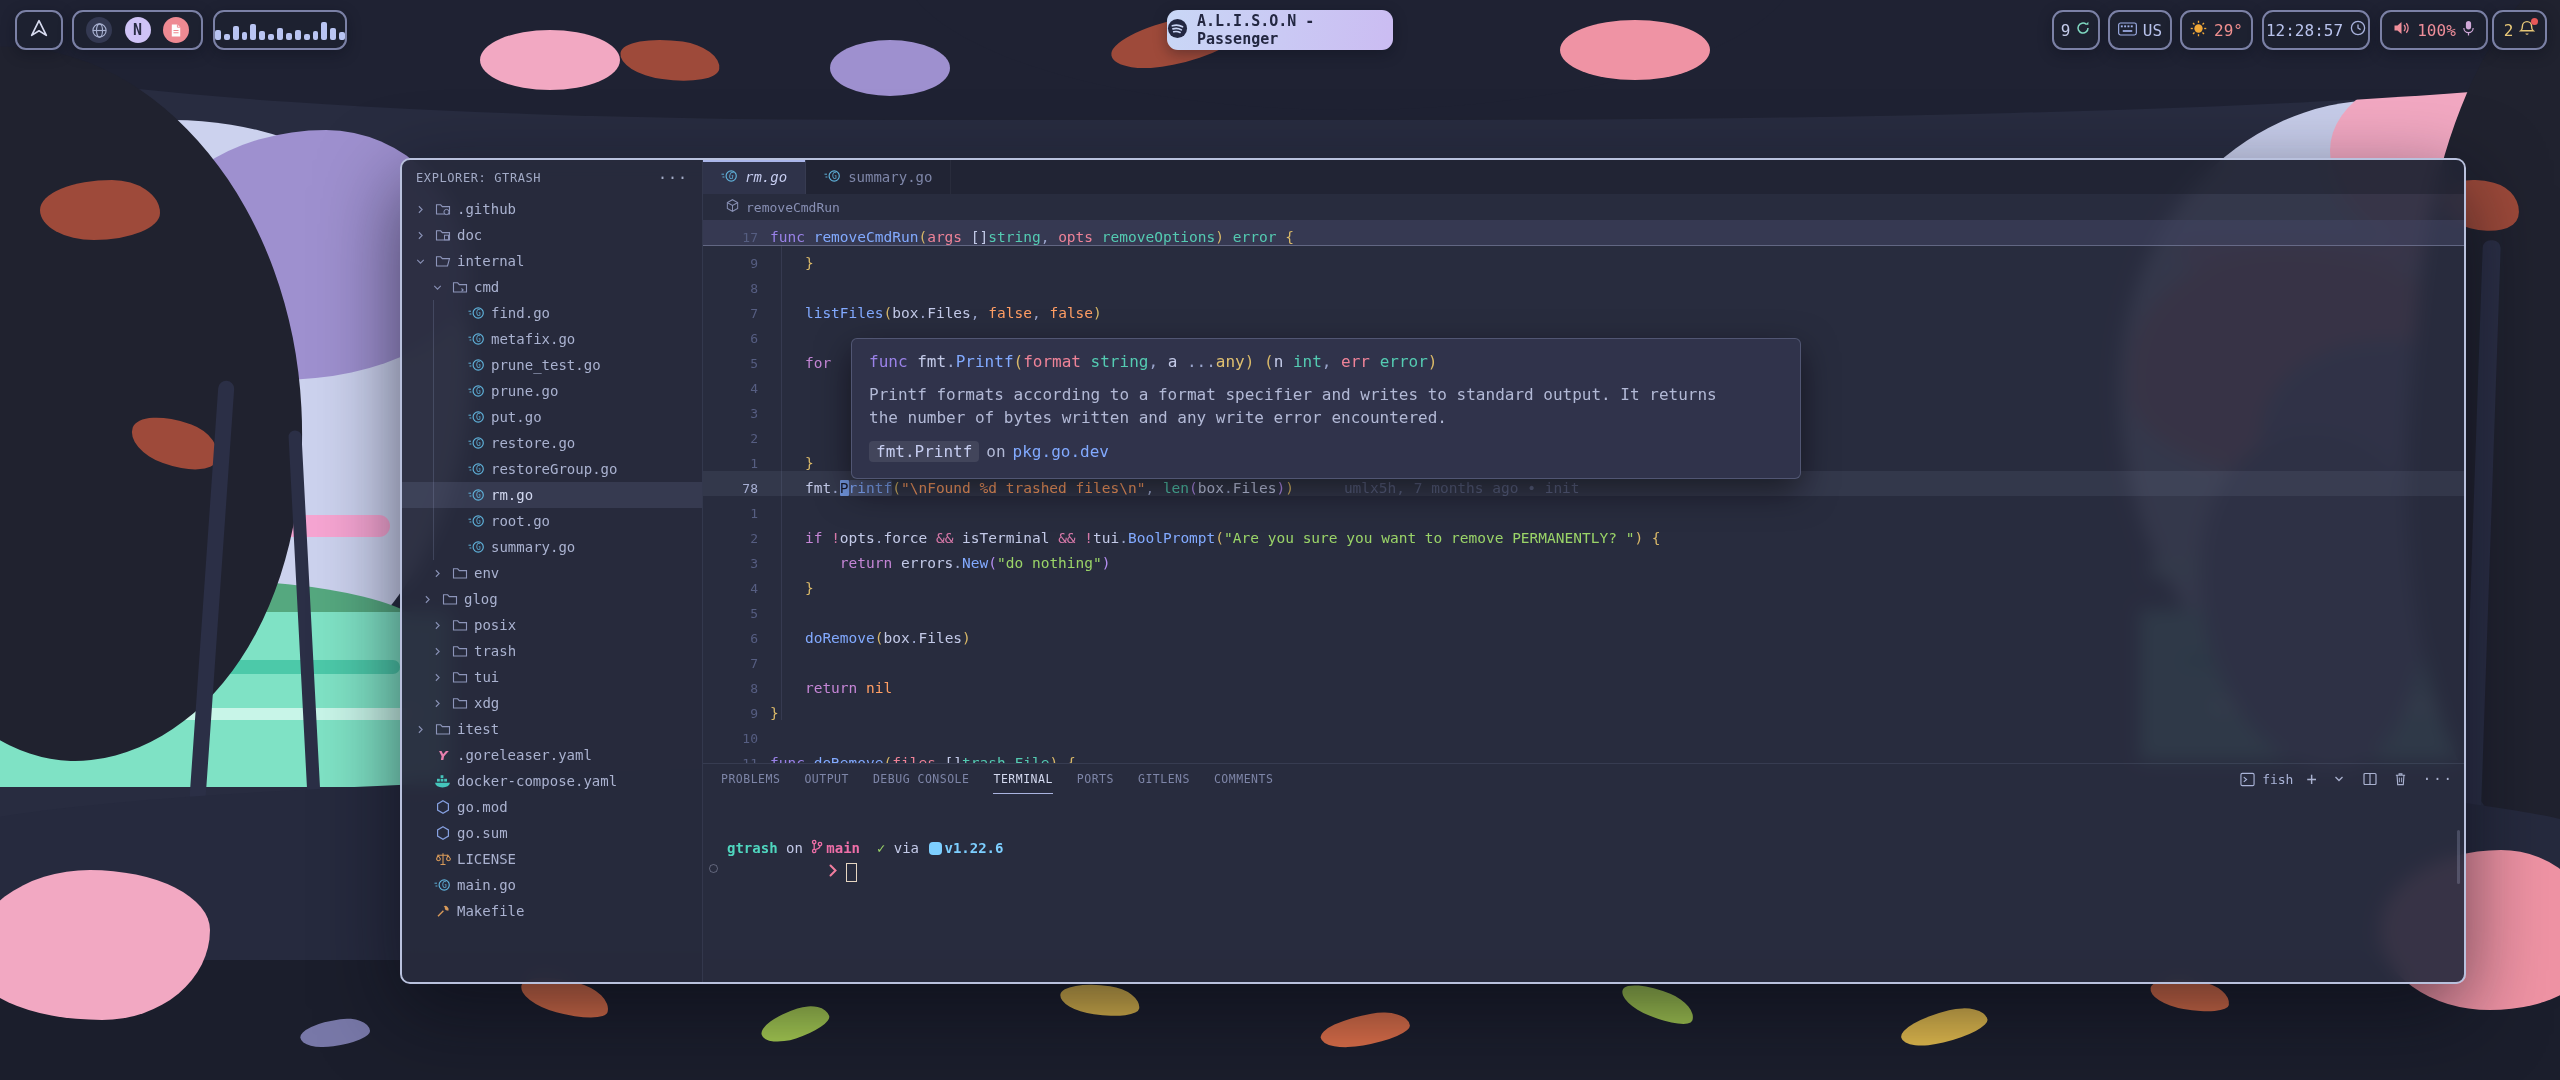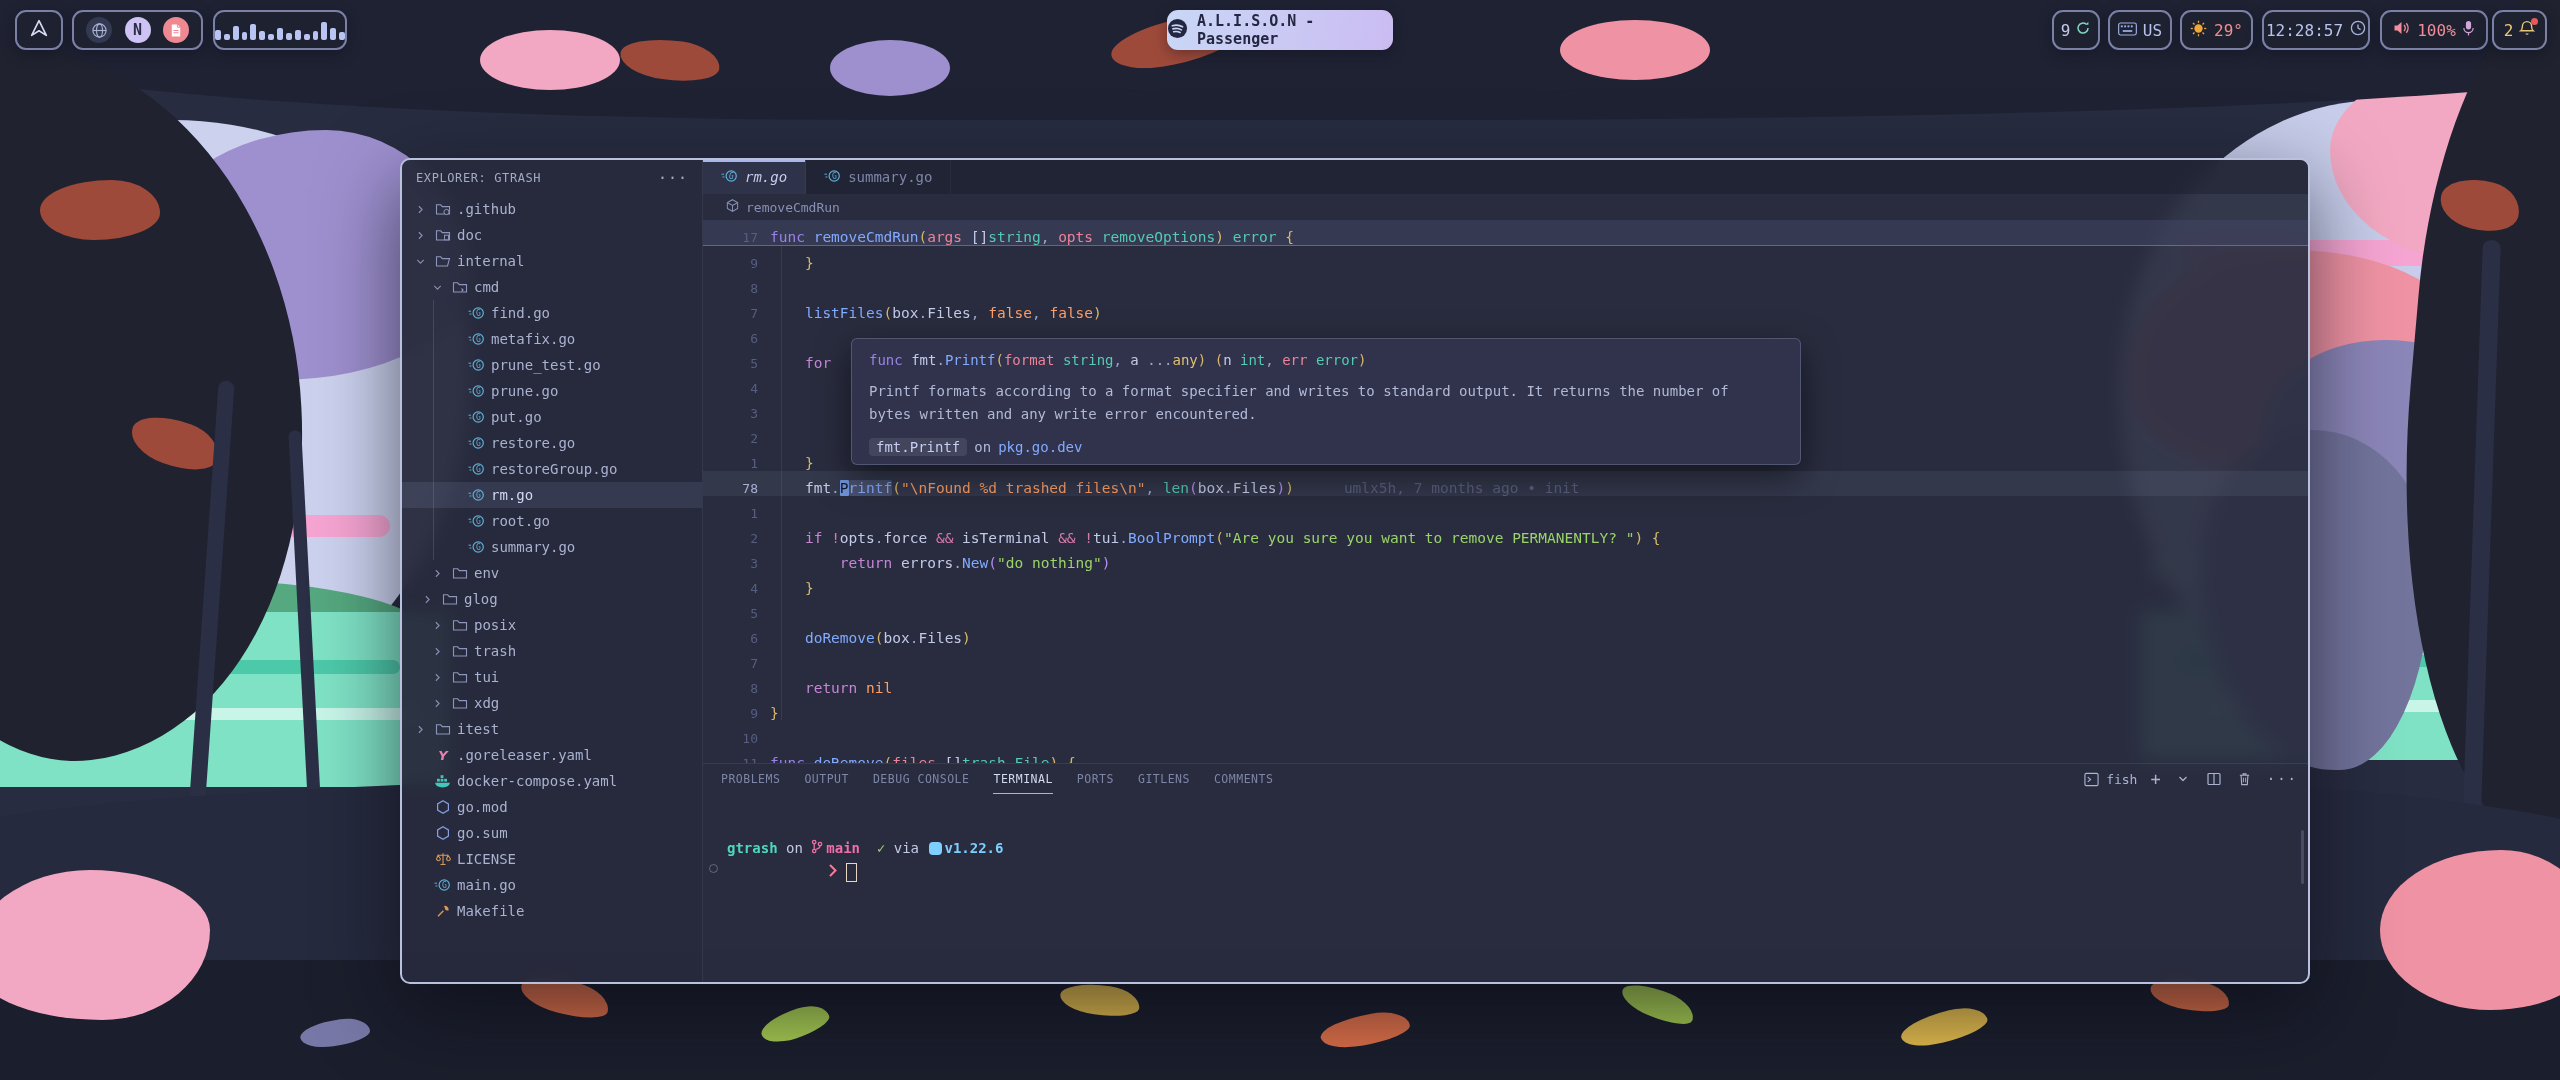--- a/index.html
+++ b/index.html
@@ -73,21 +73,21 @@
   .music-seg{left:1167px;width:226px;background:linear-gradient(100deg,#c9d7f6,#cbbcf2);border:none;
     justify-content:center;gap:9px;color:#232741;font-weight:bold;font-size:15px;}
   .ws-seg{right:460px;width:48px;justify-content:center;gap:5px;}
   .kb-seg{right:388px;width:64px;justify-content:center;gap:6px;color:#b8c2ec;}
   .wx-seg{right:307px;width:73px;justify-content:center;gap:7px;color:#ef8e8e;}
   .time-seg{right:190px;width:108px;justify-content:center;gap:7px;color:#b8c2ec;}
   .audio-seg{right:72px;width:108px;justify-content:center;gap:6px;color:#ef8e9a;}
   .bell-seg{right:13px;width:55px;justify-content:center;gap:6px;color:#e8c878;}
 
   
-  .vscode{position:absolute;left:400px;top:158px;width:1910px;height:826px;box-sizing:border-box;
+  .vscode{position:absolute;left:400px;top:158px;width:2066px;height:826px;box-sizing:border-box;
     background:rgba(41,44,62,0.93);border:2px solid #b9c1dd;border-radius:10px;overflow:hidden;
     display:flex;box-shadow:0 26px 80px rgba(8,10,20,0.6);backdrop-filter:blur(9px);}
   .sidebar{width:300px;flex:none;border-right:1px solid rgba(150,160,200,0.12);position:relative;
     background:rgba(36,39,56,0.35);}
   .sb-header{height:36px;display:flex;align-items:center;padding:0 14px;color:#a2aac6;font-size:12px;
     letter-spacing:0.6px;justify-content:space-between;}
   .sb-more{color:#a2aac6;font-size:15px;letter-spacing:1px;cursor:pointer;}
   .tree{position:relative;}
   .tree-row{height:26px;display:flex;align-items:center;gap:6px;color:#aab2d0;font-size:14px;white-space:nowrap;}
   .tree-row.selected{background:rgba(130,140,180,0.18);color:#d2d8f0;}
@@ -113,21 +113,21 @@
   .indent-guide{position:absolute;left:78px;top:25px;width:1px;height:475px;background:rgba(150,160,200,0.13);}
   .tk-kw{color:#9a82e8}.tk-ctl{color:#c586d6}.tk-fn{color:#82aaff}.tk-pr{color:#ee8398}
   .tk-ty{color:#54cbb2}.tk-st{color:#9ad468}.tk-so{color:#ff9e64}.tk-nu{color:#ff9e64}
   .tk-pu{color:#9aa5cc}.tk-fg{color:#c3cae8}.tk-op{color:#d678a8}.tk-b1{color:#d8b868}
   .tk-b2{color:#b48ef0}.tk-yl{color:#e0c070}
   .tk-cur{background:#6f93da;color:#16182a;border-radius:1px}
   .tk-whl{background:rgba(140,160,220,0.25);color:#82aaff;border-radius:2px}
   .tk-bl{color:#596080;margin-left:50px}
   .tooltip{position:absolute;left:148px;top:118px;width:950px;box-sizing:border-box;background:#30334b;
     border:1px solid rgba(170,180,220,0.28);border-radius:6px;box-shadow:0 12px 34px rgba(0,0,0,0.5);
-    padding:13px 17px 8px;z-index:6;font-size:14px;}
+    padding:13px 17px 16px;z-index:6;font-size:16px;}
   .tt-sig{white-space:pre;margin-bottom:12px;}
   .tt-desc{color:#b2b9d6;line-height:23px;width:880px;margin-bottom:12px;}
   .tt-foot{display:flex;align-items:center;gap:7px;}
   .tt-chip{background:rgba(255,255,255,0.09);border-radius:4px;padding:1px 7px;color:#c6cdf0;}
   .tt-on{color:#b2b9d6;}
   .tt-link{color:#82aaff;cursor:pointer;}
 
   
   .panel{height:218px;flex:none;border-top:1px solid rgba(150,160,200,0.14);position:relative;}
   .panel-tabs{height:30px;display:flex;align-items:center;gap:24px;padding-left:18px;font-size:11.5px;

